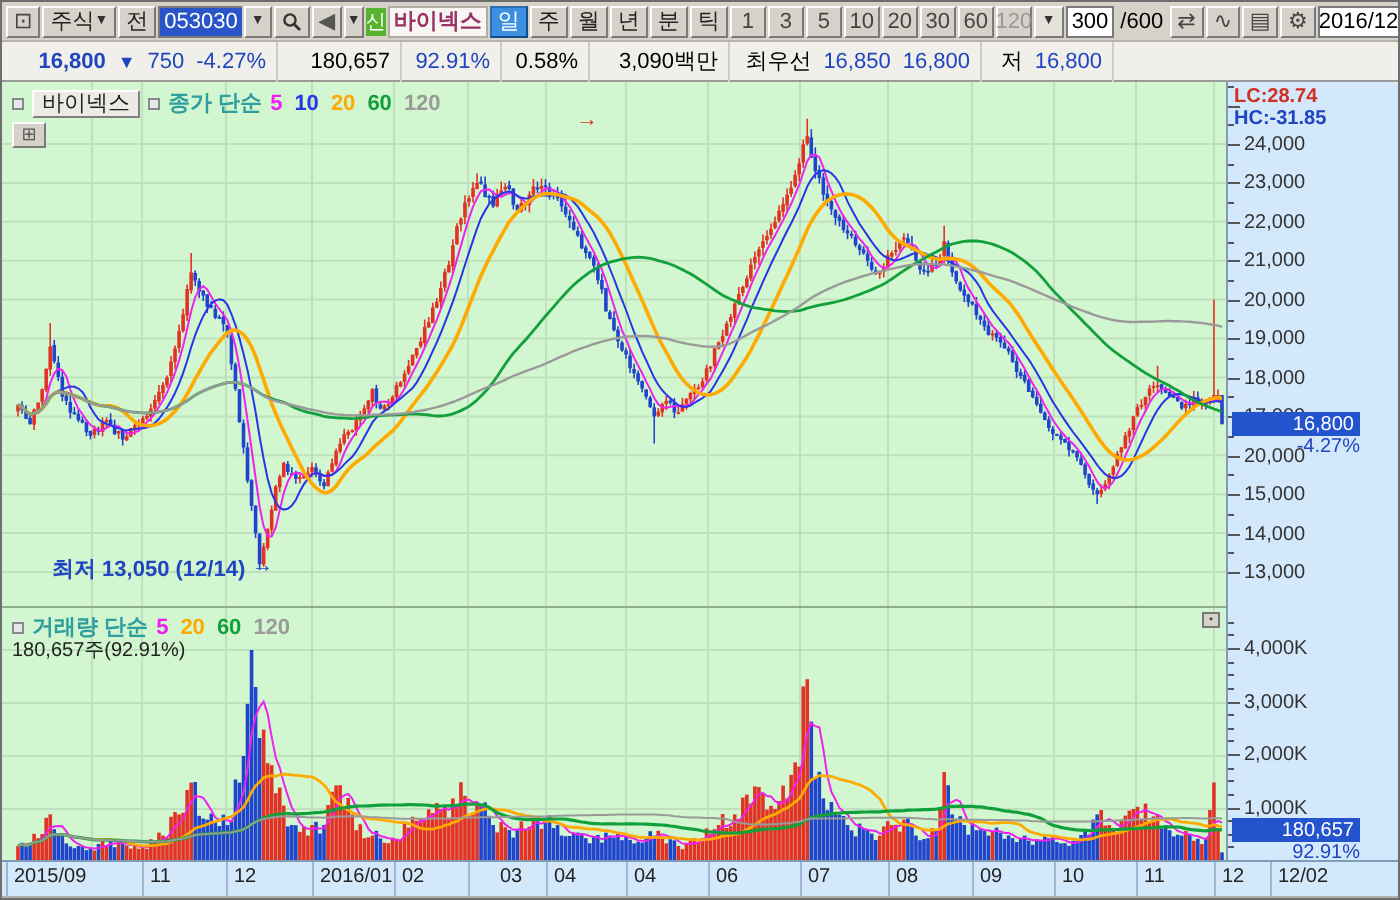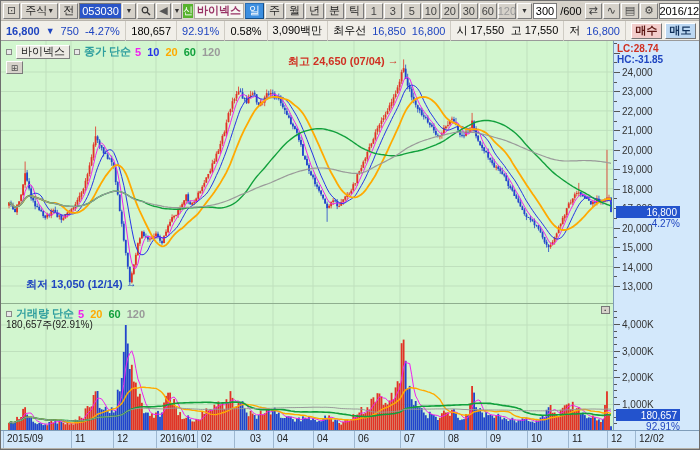--- a/index.html
+++ b/index.html
@@ -144,31 +144,23 @@
         <span>0.58%</span>
       </span>
     <span class="q-cell" style="width:70px">
         <span>3,090백만</span>
       </span>
     <span class="q-cell" style="width:126px">
       <span>최우선</span>
       <span class="blue">16,850</span>
       <span class="blue">16,800</span>
     </span>
-    <span class="q-cell" style="width:140px;justify-content:space-between">
-      <span><span>시</span> <span>17,550</span></span>
-      <span><span>고</span> <span>17,550</span></span>
-    </span>
     <span class="q-cell" style="width:66px">
       <span>저</span>
       <span class="blue">16,800</span>
-    </span>
-    <span class="q-cell" style="border-right:none;gap:3px">
-      <span class="trade-btn" id="buy-btn">매수</span>
-      <span class="trade-btn" id="sell-btn">매도</span>
     </span>
   </div>
 
   <div id="chart">
 
     <div id="price-pane">
       <svg id="price-svg" width="612" height="262">
           <line x1="0" x2="612" y1="245.0" y2="245.0" stroke="#bfe0bd" stroke-width="1"></line>
           <line x1="0" x2="612" y1="225.5" y2="225.5" stroke="#bfe0bd" stroke-width="1"></line>
           <line x1="0" x2="612" y1="206.1" y2="206.1" stroke="#bfe0bd" stroke-width="1"></line>
@@ -810,21 +802,20 @@
         <span id="price-ma-legend" style="display:inline-flex;gap:6px">
             <span class="lg-num" style="color: rgb(240, 32, 240);">5</span>
             <span class="lg-num" style="color: rgb(38, 53, 232);">10</span>
             <span class="lg-num" style="color: rgb(255, 170, 0);">20</span>
             <span class="lg-num" style="color: rgb(17, 160, 60);">60</span>
             <span class="lg-num" style="color: rgb(154, 154, 154);">120</span>
           </span>
       </div>
       <span class="btn3d grid-btn" style="left:5px;top:20px">⊞</span>
       <div class="annot red" style="left:287px;top:13px">
-        <span>최고 24,650 (07/04)</span>
           <span>→</span>
       </div>
       <div class="annot blue" style="left:25px;top:236px">
         <span>최저 13,050 (12/14)</span>
           <span>→</span>
       </div>
     </div>
 
     <div id="volume-pane">
       <svg id="volume-svg" width="612" height="127">

